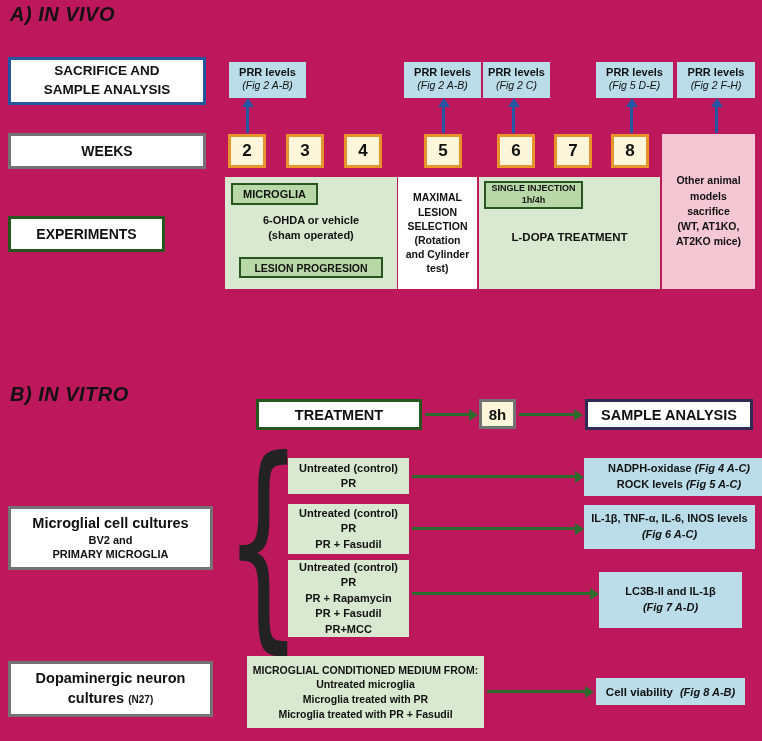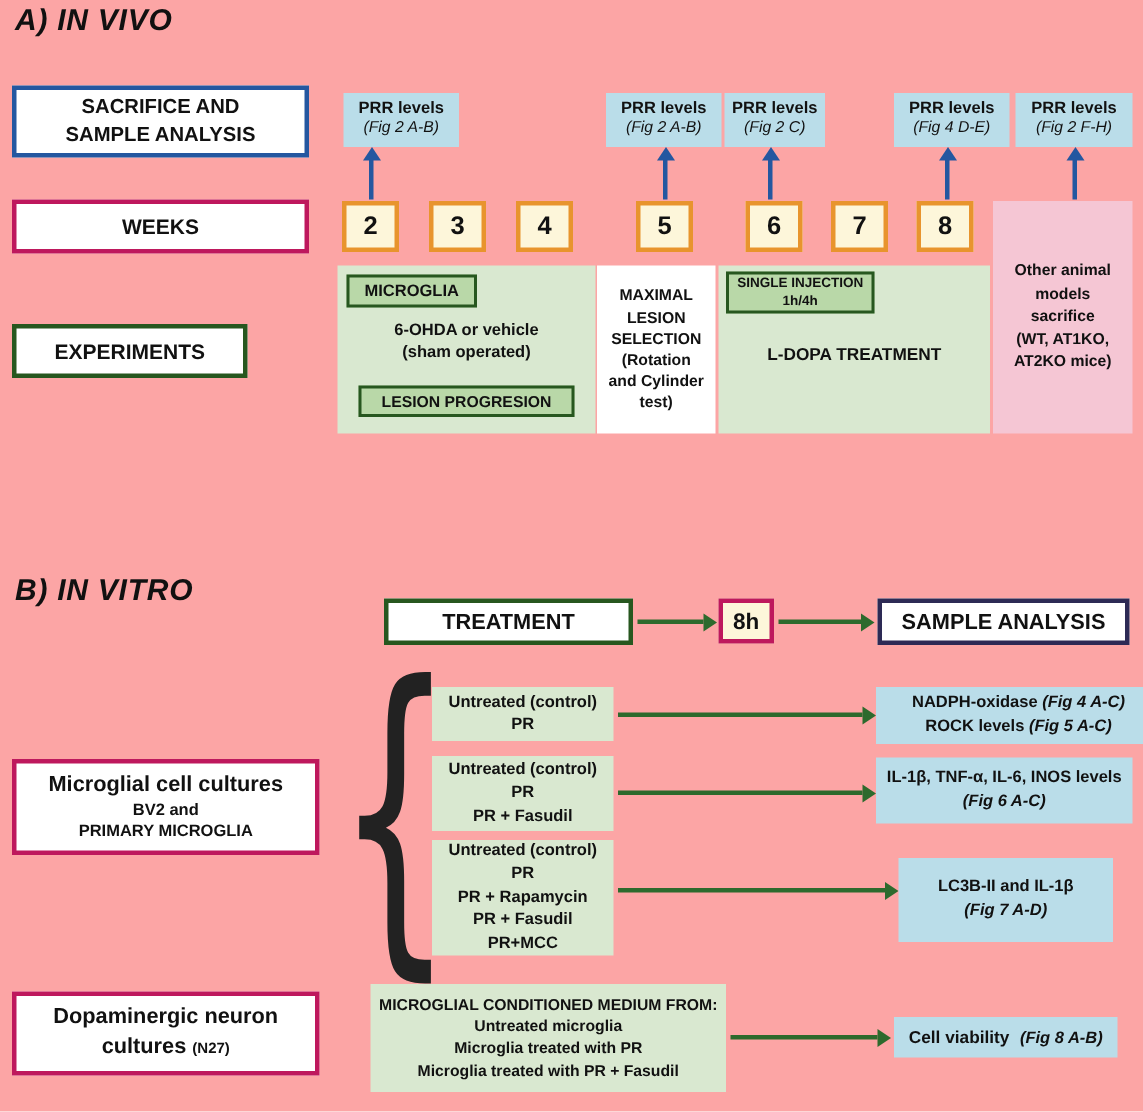--- a/index.html
+++ b/index.html
@@ -1,24 +1,24 @@
 <!DOCTYPE html>
 <html><head>
 <meta charset="utf-8">
 <style>
   * { margin:0; padding:0; box-sizing:border-box; }
   html,body { background:#ffffff; }
   body { font-family:"Liberation Sans", sans-serif; color:#111; }
-  .canvas { position:relative; width:762px; height:741px; background:#fca5a5; overflow:hidden; }
+  .canvas { position:relative; width:762px; height:741px; background:#be185d; overflow:hidden; }
   .sec-title { position:absolute; font-size:20px; font-weight:bold; font-style:italic; letter-spacing:0.5px; }
   .outline-box { position:absolute; background:#fff; display:flex; align-items:center; justify-content:center;
                  text-align:center; font-weight:bold; }
   .col { flex-direction:column; }
   .blue-border   { border:3px solid #2457a0; }
-  .orange-border { border:3px solid #be185d; }
+  .orange-border { border:3px solid #737373; }
   .green-border  { border:3px solid #27571f; }
   .navy-border   { border:3px solid #2d2a55; }
   .ml { white-space:pre-line; }
   .prr { position:absolute; background:#badde9; text-align:center; padding-top:3px; }
   .prr .t { font-weight:bold; font-size:11px; line-height:1.3; }
   .prr .f { font-style:italic; font-size:10.5px; line-height:1.25; }
   .week { position:absolute; width:38px; height:34px; background:#fdf6da; border:3px solid #e8942d;
           display:flex; align-items:center; justify-content:center; font-weight:bold; font-size:17px; }
   .arrow-u { position:absolute; width:3px; background:#2457a0; }
   .arrow-u::before { content:""; position:absolute; top:-8px; left:-4.5px; width:0; height:0;
@@ -65,21 +65,21 @@
   <div class="prr" style="left:404px; top:62px; width:77px; height:36px;">
     <div class="t">PRR levels</div>
     <div class="f">(Fig 2 A-B)</div>
   </div>
   <div class="prr" style="left:483px; top:62px; width:67px; height:36px;">
     <div class="t">PRR levels</div>
     <div class="f">(Fig 2 C)</div>
   </div>
   <div class="prr" style="left:596px; top:62px; width:77px; height:36px;">
     <div class="t">PRR levels</div>
-    <div class="f">(Fig 4 D-E)</div>
+    <div class="f">(Fig 5 D-E)</div>
   </div>
   <div class="prr" style="left:677px; top:62px; width:78px; height:36px;">
     <div class="t">PRR levels</div>
     <div class="f">(Fig 2 F-H)</div>
   </div>
 
   <div class="arrow-u" style="left:246px; top:106px; height:27px;"></div>
   <div class="arrow-u" style="left:442px; top:106px; height:27px;"></div>
   <div class="arrow-u" style="left:512px; top:106px; height:27px;"></div>
   <div class="arrow-u" style="left:630px; top:106px; height:27px;"></div>

